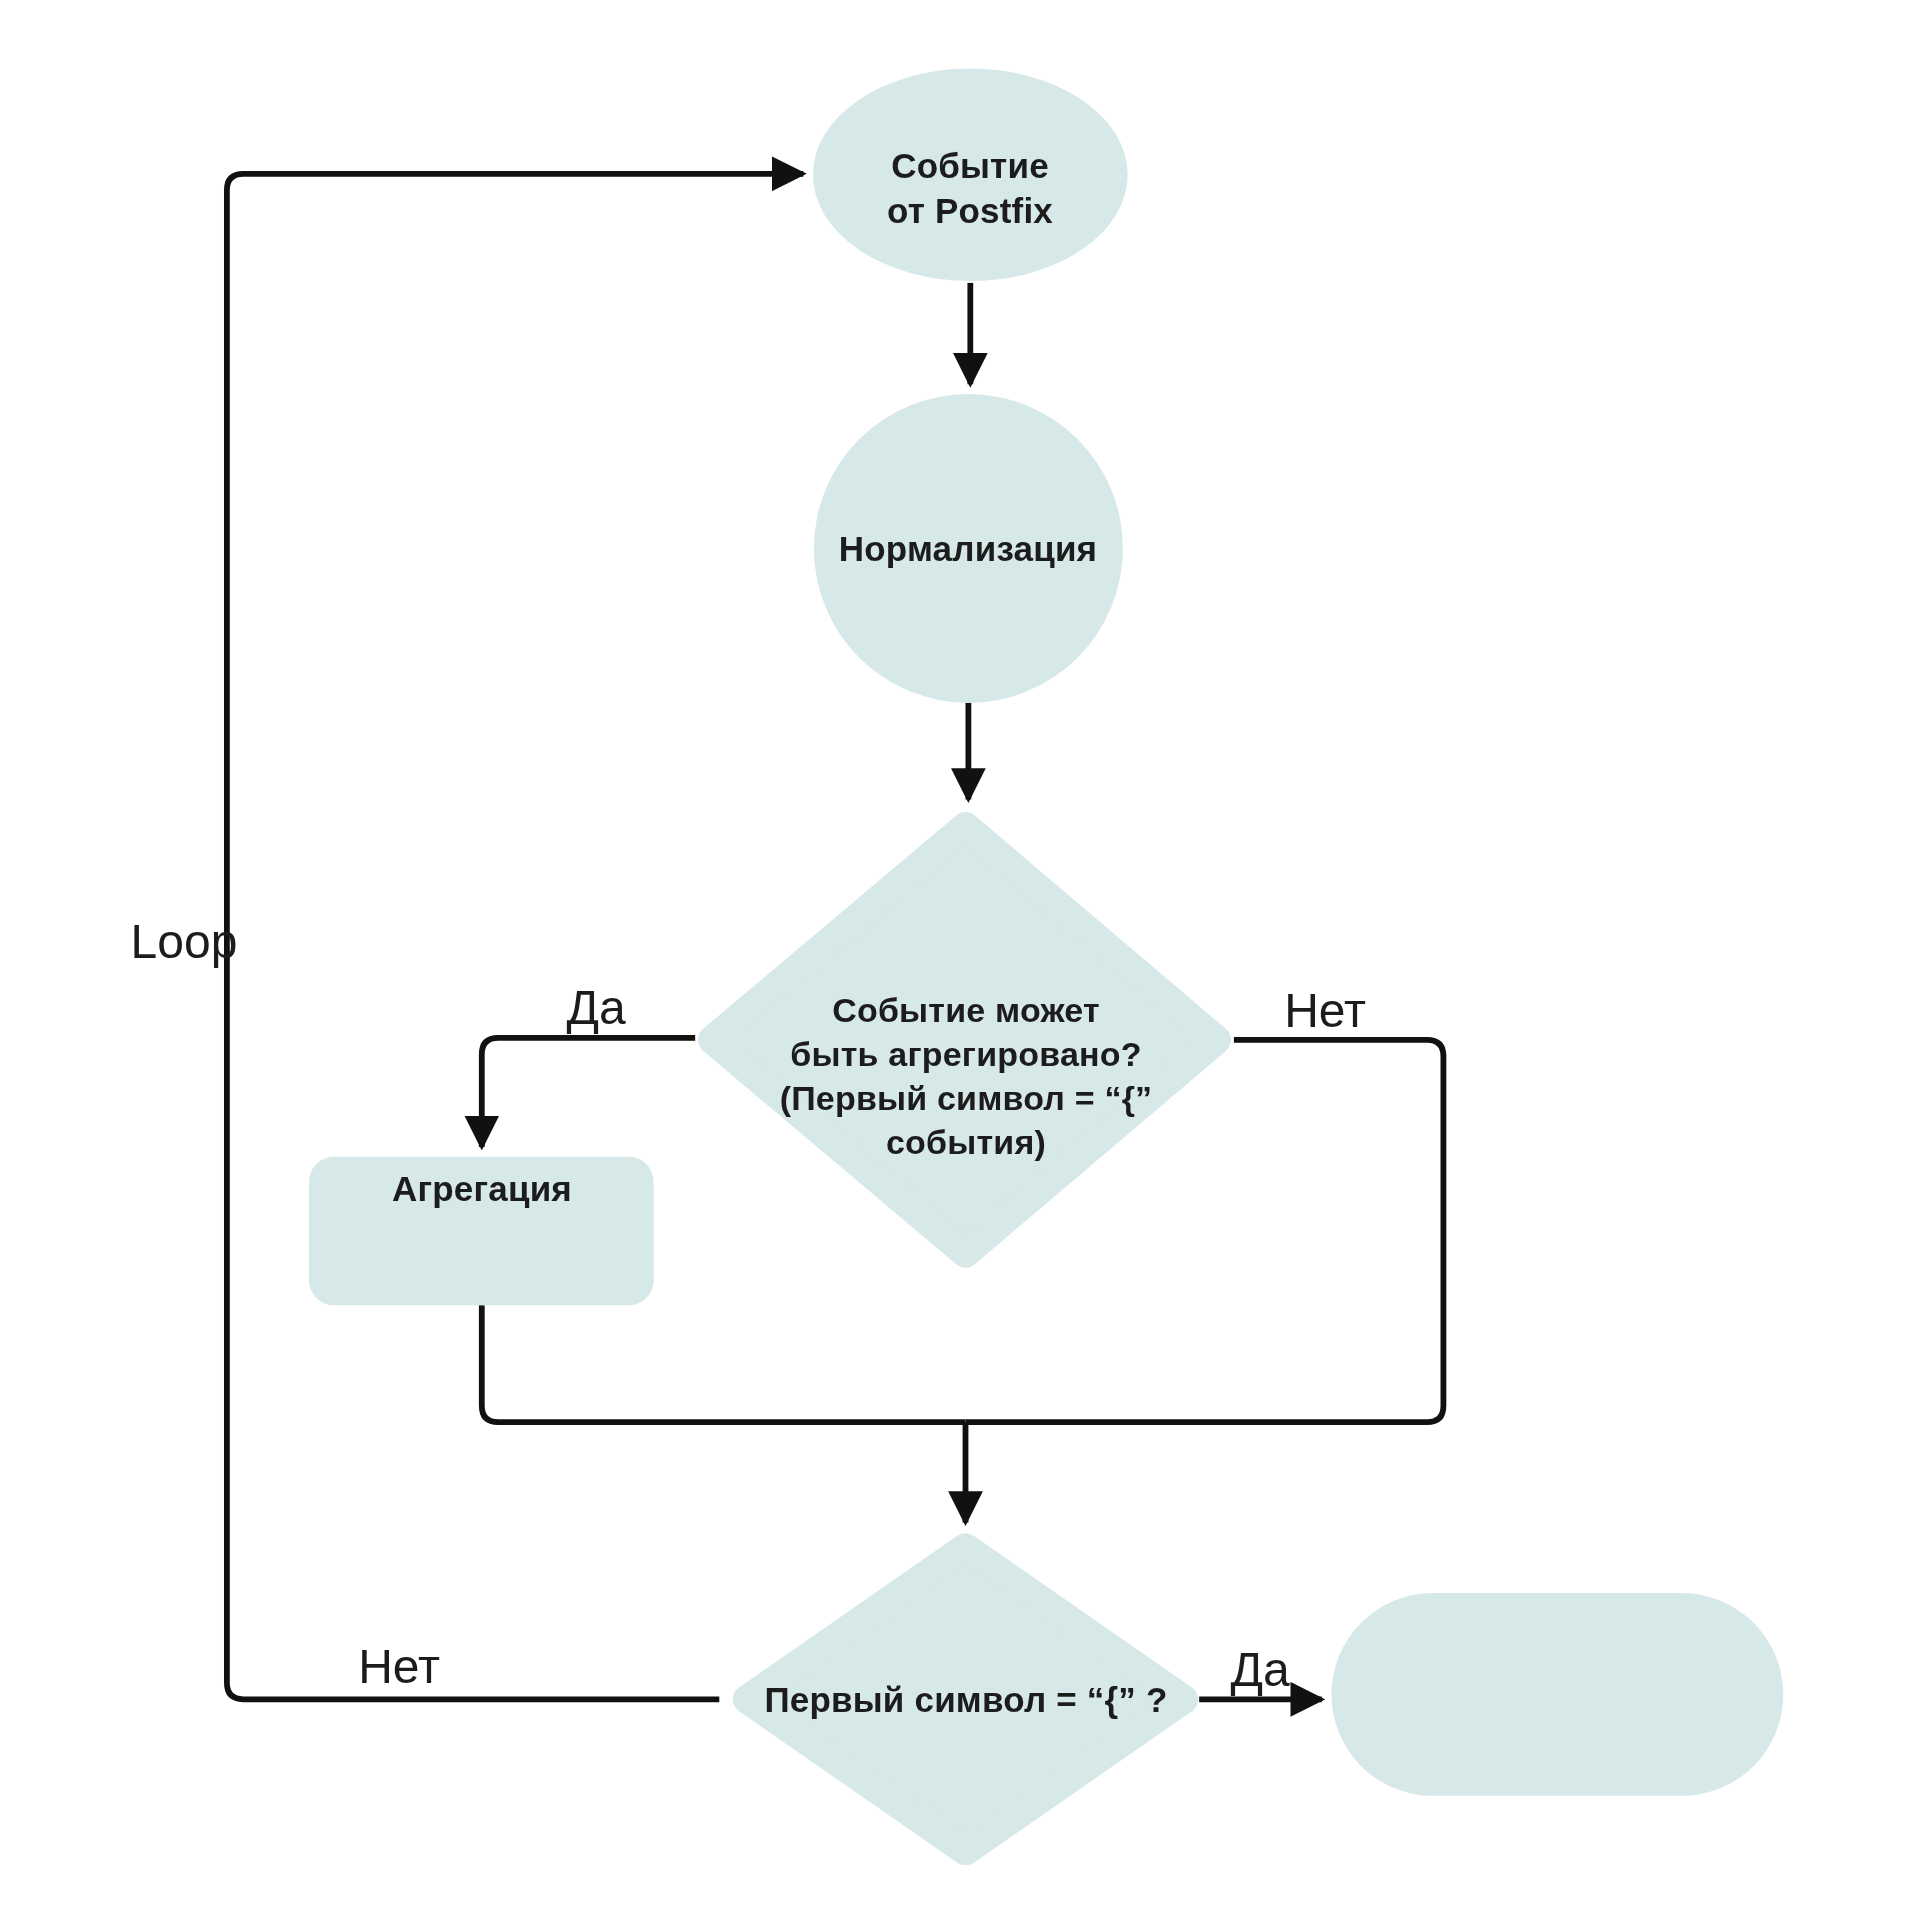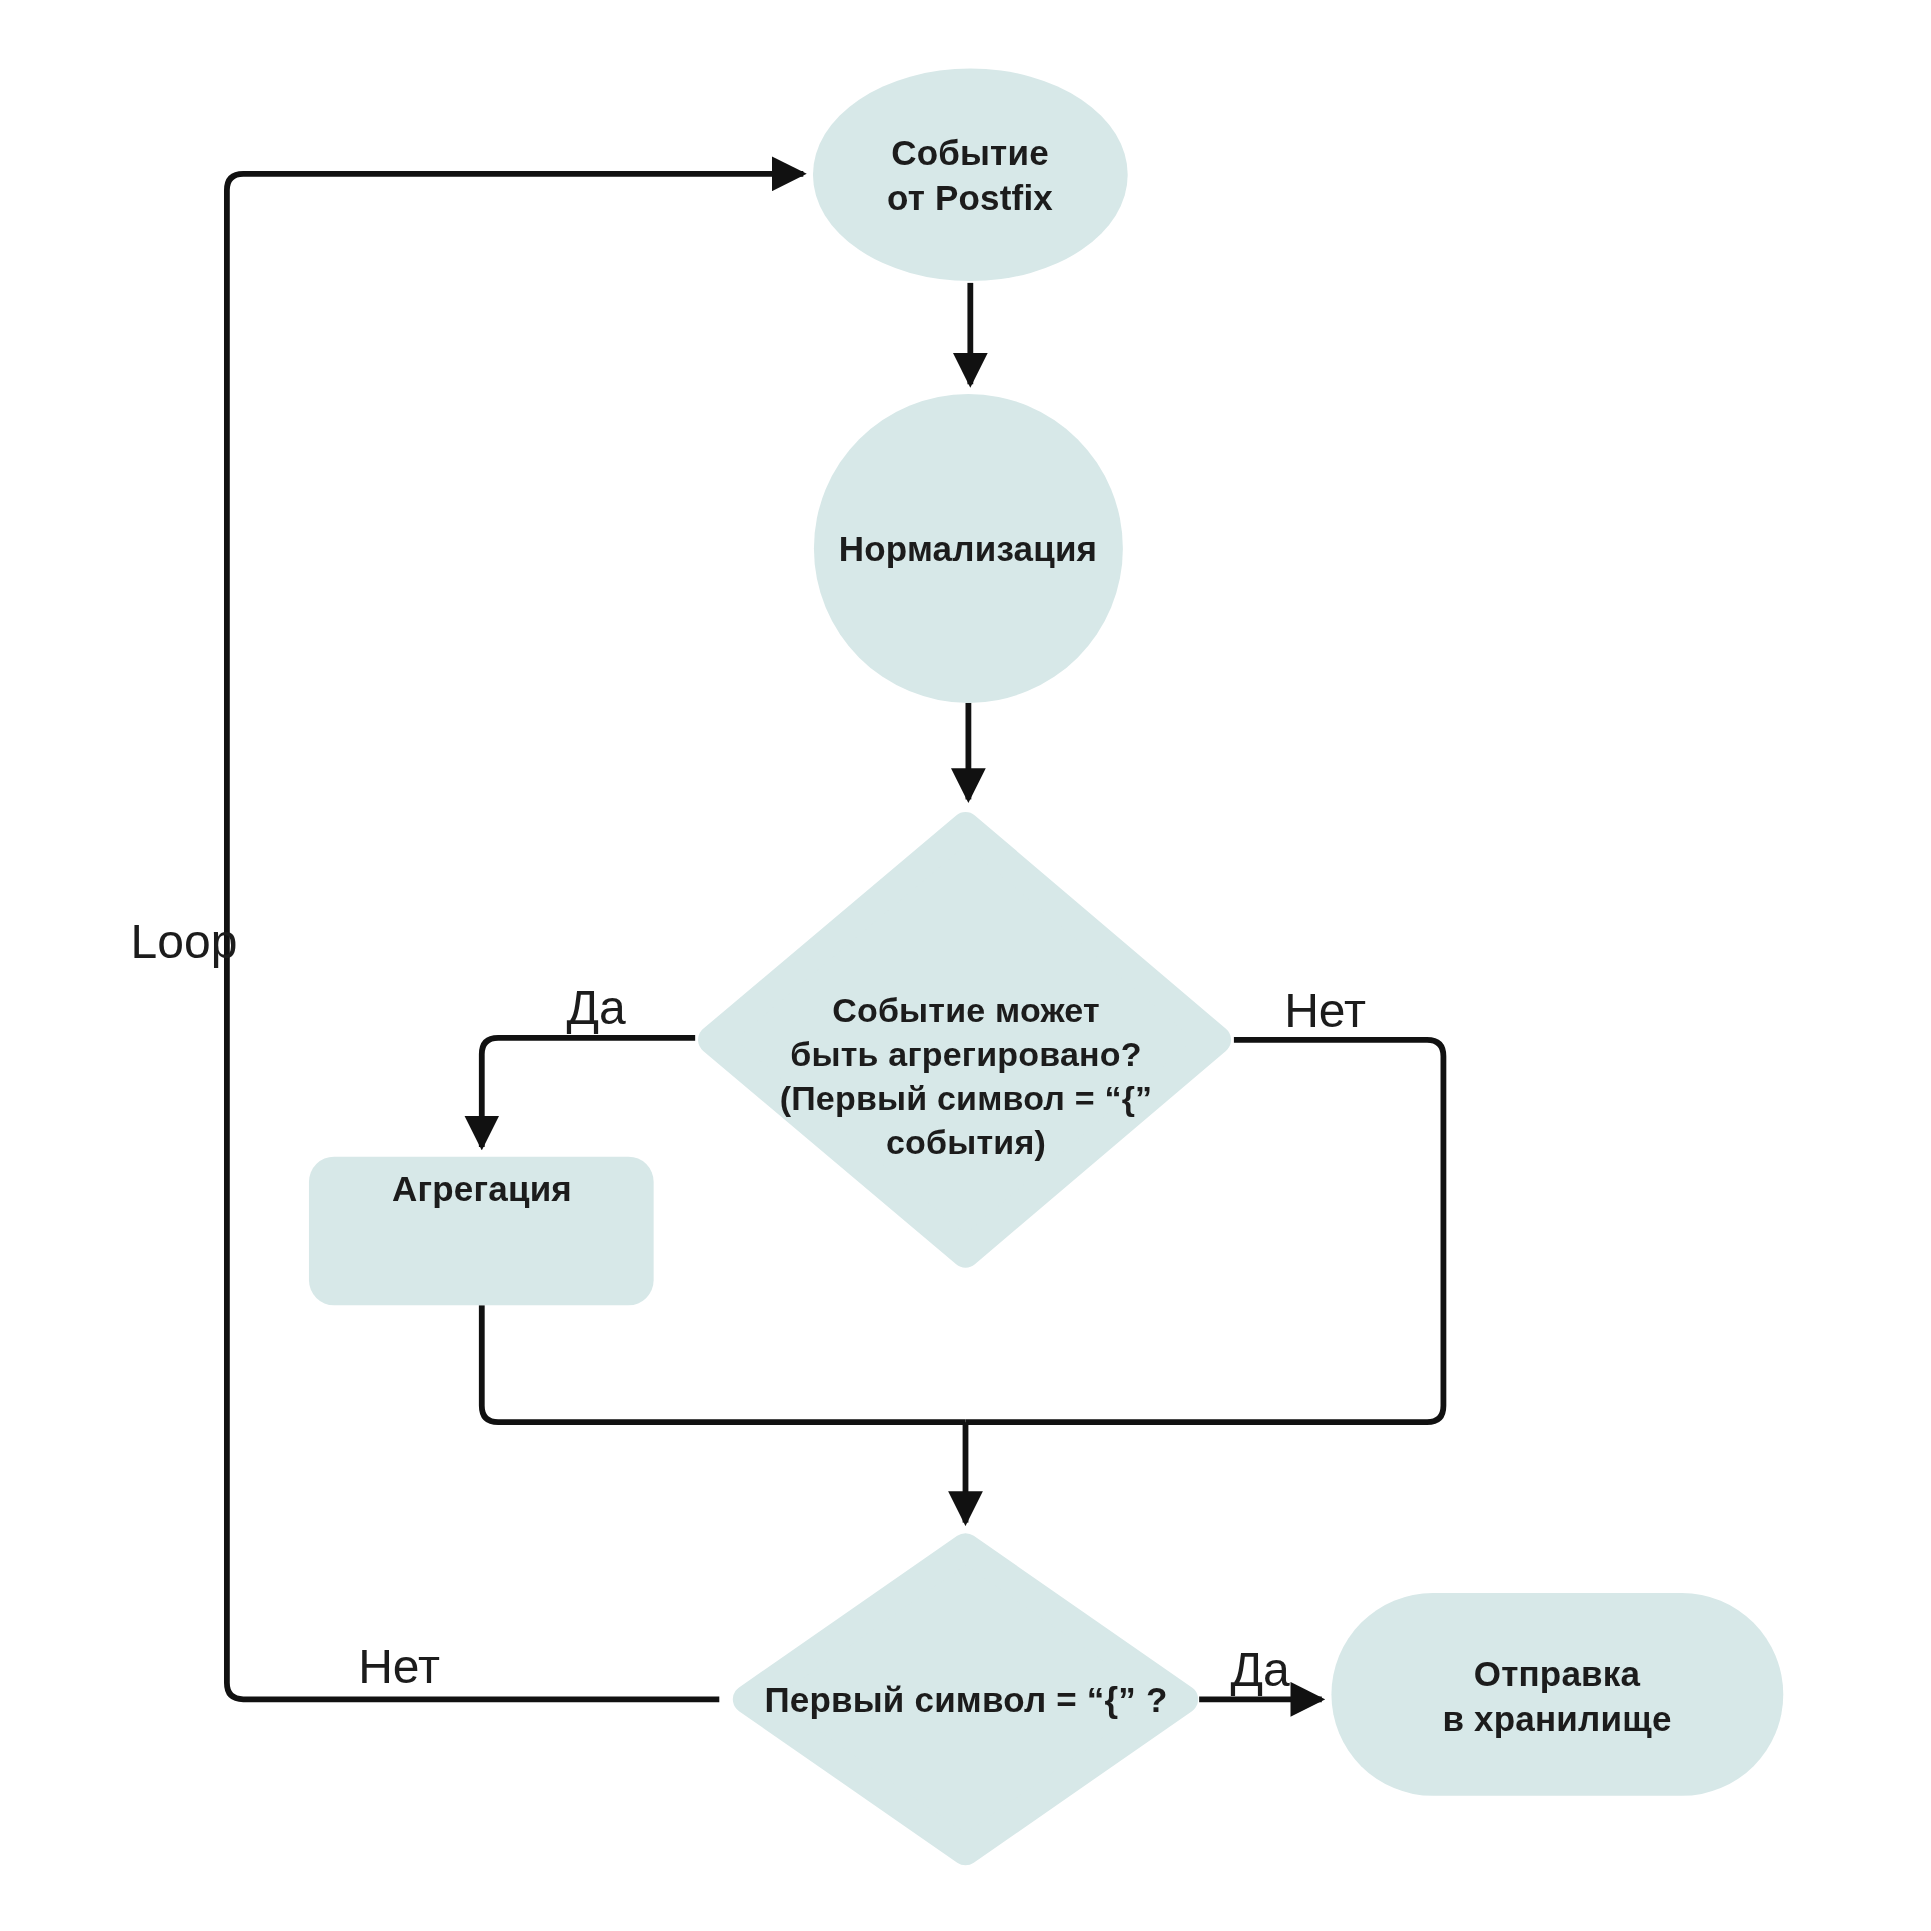--- a/index.html
+++ b/index.html
@@ -59,21 +59,21 @@
     <path class="edge" d="M 1242 1760 H 1369" marker-end="url(#arrow)"></path>
 
     <ellipse class="shape" cx="1005" cy="181" rx="163" ry="110"></ellipse>
     <circle class="shape" cx="1003" cy="568" r="160"></circle>
     <polygon class="shape rounded" points="1000,856 1260,1077 1000,1298 738,1077"></polygon>
     <rect class="shape" x="320" y="1198" width="357" height="154" rx="26"></rect>
     <polygon class="shape rounded" points="1000,1603 1226,1760 1000,1917 774,1760"></polygon>
     <rect class="shape" x="1379" y="1650" width="468" height="210" rx="105"></rect>
   </svg>
 
-  <div class="node-label" style="left:970px; top:175px;">
+  <div class="node-label" style="left:970px; top:188px;">
     <div>Событие</div>
     <div>от Postfix</div>
   </div>
 
   <div class="node-label" style="left:968px; top:548px;">
     <div>Нормализация</div>
   </div>
 
   <div class="node-label small" style="left:966px; top:1076px;">
     <div>Событие может</div>
@@ -83,24 +83,20 @@
   </div>
 
   <div class="node-label" style="left:482px; top:1188px;">
     <div>Агрегация</div>
   </div>
 
   <div class="node-label" style="left:966px; top:1699px;">
     <div>Первый символ  = “{” ?</div>
   </div>
 
-  <div class="node-label" style="left:1557px; top:1696px;">
-    <div>Отправка</div>
-    <div>в хранилище</div>
-  </div>
 
   <div class="edge-label" style="left:596px; top:1007px;">Да</div>
   <div class="edge-label" style="left:1325px; top:1010px;">Нет</div>
   <div class="edge-label" style="left:1260px; top:1669px;">Да</div>
   <div class="edge-label" style="left:399px; top:1666px;">Нет</div>
   <div class="edge-label" style="left:184px; top:941px;">Loop</div>
 
 </div>
 
 

